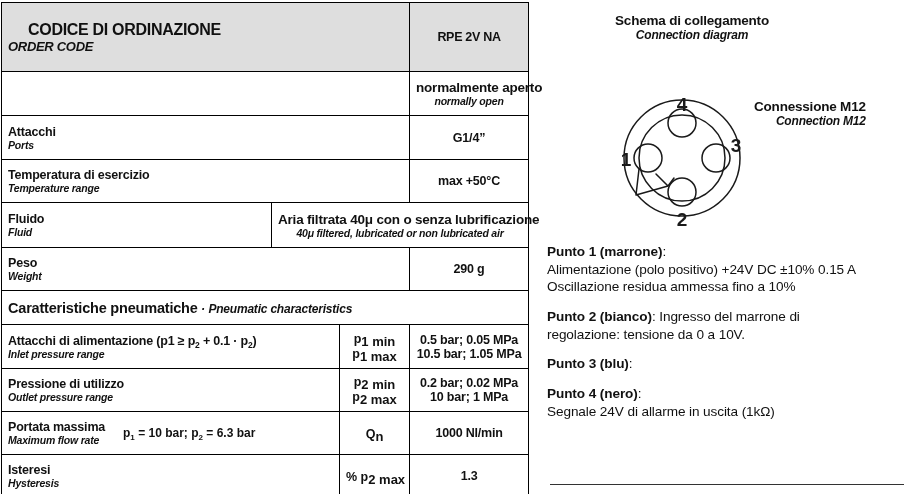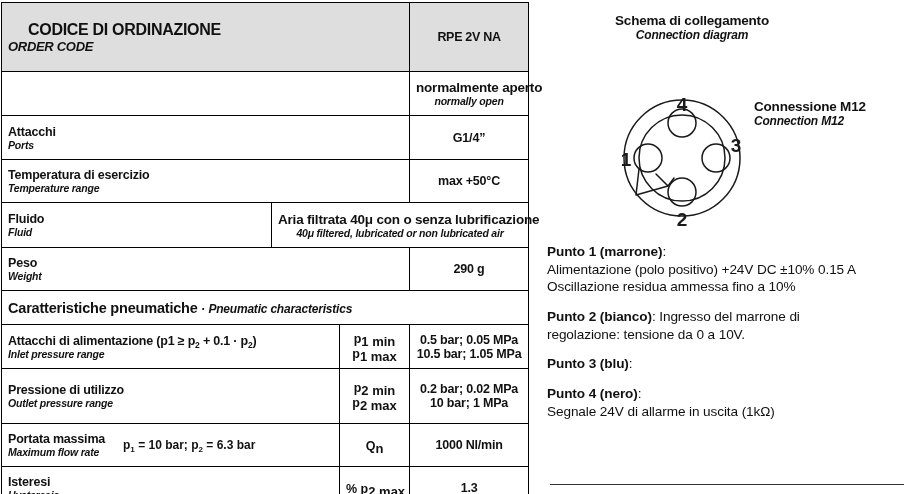--- a/index.html
+++ b/index.html
@@ -44,21 +44,21 @@
   .flow-wrap{ display:flex; align-items:center; }
   .flow-names{ width:115px; }
   sub{ vertical-align:baseline; position:relative; top:3px; font-size:8.5px;}
 
   
   #right-panel{ position:absolute; left:542px; top:0; width:370px; height:380px;}
   #diagram-title{ position:absolute; left:0; top:13px; width:300px; text-align:center;}
   #diagram-title .dt-it{ font-weight:bold; font-size:13.5px; letter-spacing:-0.2px;}
   #diagram-title .dt-en{ font-weight:bold; font-style:italic; font-size:12px; letter-spacing:-0.2px;}
   #connector-svg{ position:absolute; left:70px; top:82px;}
-  #m12-label{ position:absolute; left:212px; top:99px;}
+  #m12-label{ position:absolute; left:212px; top:99px;text-align:right;}
   #m12-label .m-it{ font-weight:bold; font-size:13.5px; letter-spacing:-0.2px;}
   #m12-label .m-en{ font-weight:bold; font-style:italic; font-size:12px; letter-spacing:-0.2px;}
   #pin-notes{ position:absolute; left:5px; top:243px; width:365px;
               font-size:13.6px; line-height:1.30; letter-spacing:-0.1px;}
   #pin-notes .note{ margin-bottom:12px; }
   #pin-notes b{ font-weight:bold; }
   #bottom-rule{ position:absolute; left:8px; top:484px; width:356px; height:0;
                 border-top:1.6px solid #333; }
 </style>
 </head>
@@ -140,21 +140,21 @@
     <td class="sym twoline">
       <div><span>p</span><sub>1 min</sub></div>
       <div><span>p</span><sub>1 max</sub></div>
     </td>
     <td class="val twoline">
       <div>0.5 bar; 0.05 MPa</div>
       <div>10.5 bar; 1.05 MPa</div>
     </td>
   </tr>
 
-  <tr style="height:55px">
+  <tr style="height:43px">
     <td class="left-pad" colspan="2">
       <div class="it">Pressione di utilizzo</div>
       <div class="en">Outlet pressure range</div>
     </td>
     <td class="sym twoline">
       <div><span>p</span><sub>2 min</sub></div>
       <div><span>p</span><sub>2 max</sub></div>
     </td>
     <td class="val twoline">
       <div>0.2 bar; 0.02 MPa</div>

